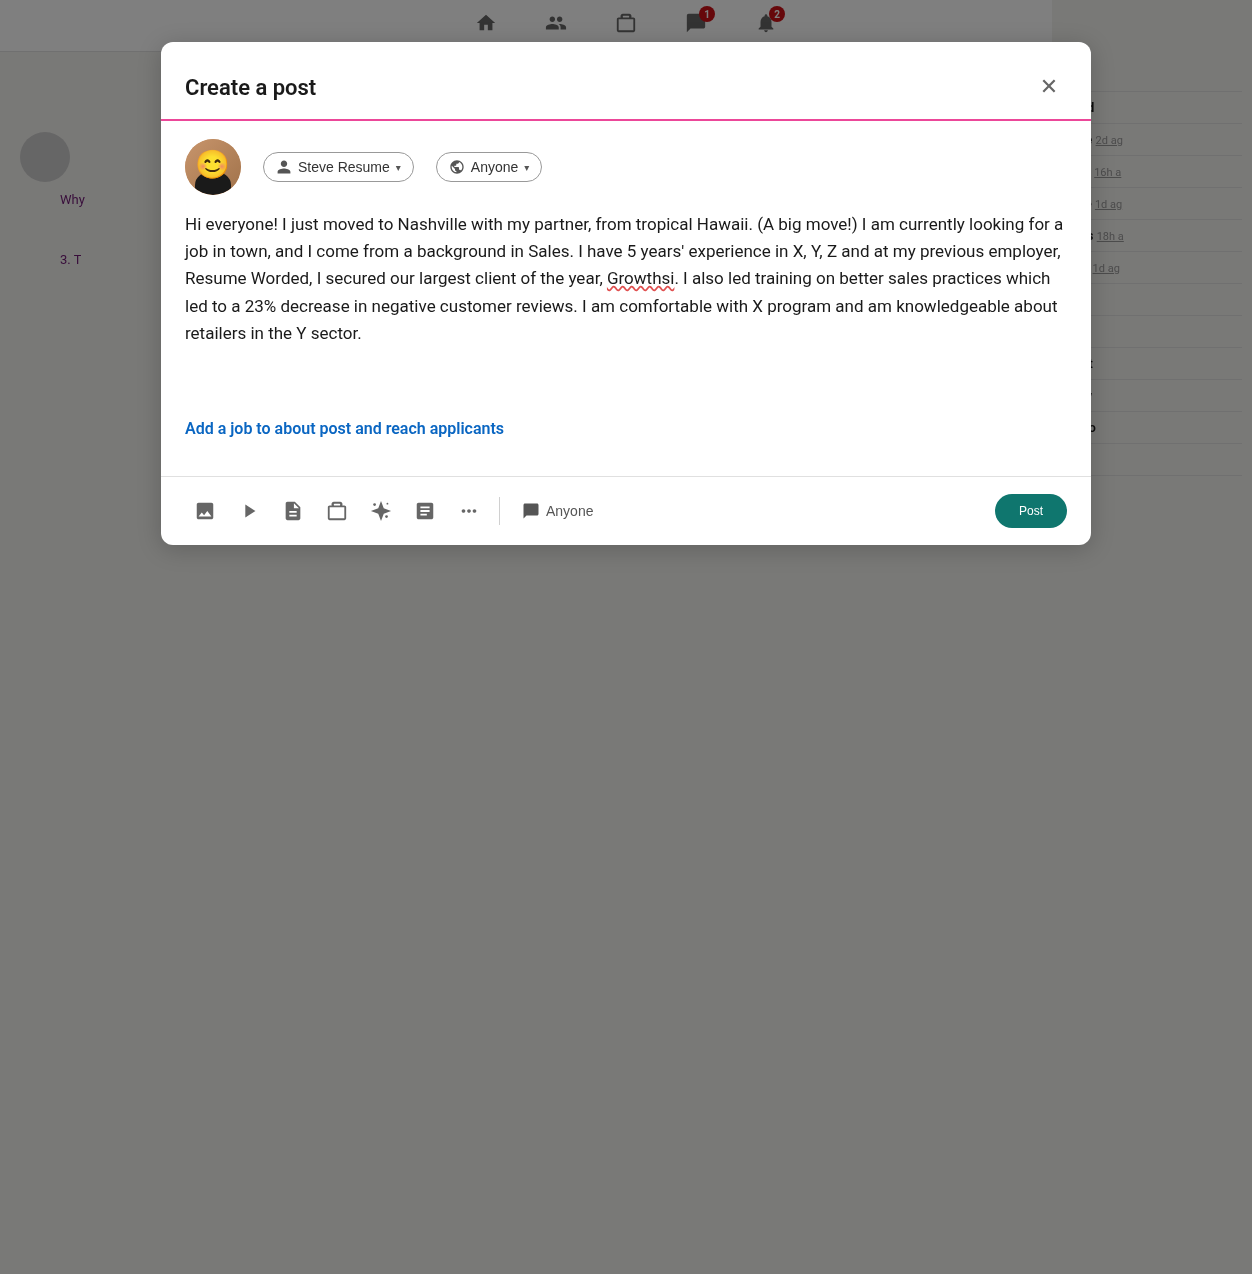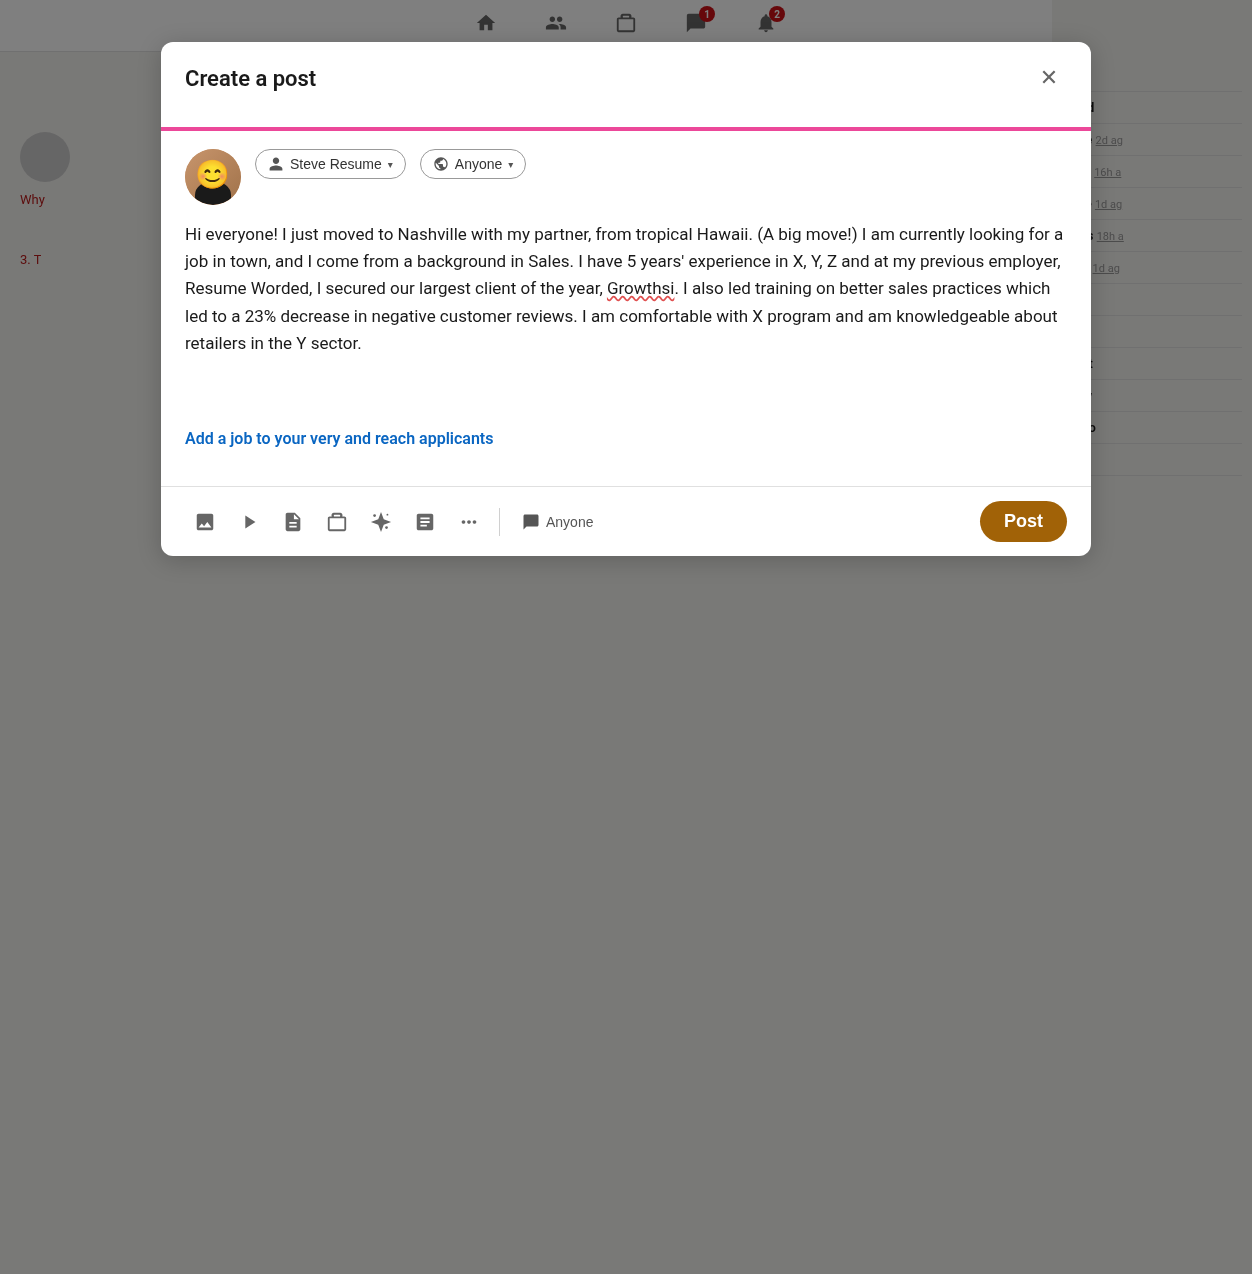--- a/index.html
+++ b/index.html
@@ -135,22 +135,23 @@
       box-shadow: 0 4px 24px rgba(0,0,0,0.2);
       display: flex;
       flex-direction: column;
     }
 
     
     .modal-header {
       display: flex;
       align-items: center;
       justify-content: space-between;
-      padding: 18px 24px 31px;
-      border-bottom: 4px solid #ec4899;
+      padding: 18px 24px 14px;
+      border-bottom: 2px solid #ec4899;
+      margin-top: 9px;
     }
 
     .modal-title {
       font-size: 22px;
       font-weight: 600;
       color: #1a1a1a;
     }
 
     .close-btn {
       width: 36px;
@@ -167,22 +168,22 @@
     }
 
     
     .modal-body {
       padding: 18px 24px;
     }
 
     
     .user-row {
       display: flex;
-      align-items: flex-start;
-      gap: 14px;
+      align-items: center;
+      gap: 22px;
       margin-bottom: 16px;
     }
 
     .user-avatar {
       width: 56px;
       height: 56px;
       border-radius: 50%;
       overflow: hidden;
       flex-shrink: 0;
       background: #c8956c;
@@ -311,43 +312,44 @@
       cursor: pointer;
       font-size: 14px;
       color: #555;
       font-weight: 500;
     }
 
     .spacer { flex: 1; }
 
     .post-btn {
       padding: 10px 24px;
-      background: #a16207;
+      background: #0f766e;
       color: white;
       border: none;
       border-radius: 24px;
-      font-size: 18px;
-      font-weight: 700;
+      font-size: 12px;
+      font-weight: 400;
       cursor: pointer;
     }
 
     
     .icon-svg {
       width: 22px;
       height: 22px;
       fill: currentColor;
     }
 
     
     .bg-text {
       position: absolute;
       z-index: 2;
-      color: #b91c1c;
+      color: #701a75;
       font-size: 14px;
       overflow: hidden;
+      margin-left: 40px;
     }
   </style>
 </head>
 <body>
 
 <div class="background"></div>
 
 <nav class="top-nav">
   <div class="nav-icon">
     <svg class="icon-svg" viewBox="0 0 24 24">
@@ -461,21 +463,21 @@
           </svg>
         <span>Anyone</span>
         <span class="dropdown-icon">▾</span>
       </button>
     </div>
 
     <div class="post-content" contenteditable="true" style="">
       <p>Hi everyone! I just moved to Nashville with my partner, from tropical Hawaii. (A big move!) I am currently looking for a job in town, and I come from a background in Sales. I have 5 years' experience in X, Y, Z and at my previous employer, Resume Worded, I secured our largest client of the year, <span class="squiggly">Growthsi</span>. I also led training on better sales practices which led to a 23% decrease in negative customer reviews. I am comfortable with X program and am knowledgeable about retailers in the Y sector.</p>
     </div>
 
-    <a class="add-job-link" href="#">Add a job to your very and reach applicants</a>
+    <a class="add-job-link" href="#">Add a job to about post and reach applicants</a>
   </div>
 
   <div class="modal-footer">
 
     <button class="toolbar-btn" title="Photo">
       <svg class="icon-svg" viewBox="0 0 24 24">
           <path d="M21 19V5c0-1.1-.9-2-2-2H5c-1.1 0-2 .9-2 2v14c0 1.1.9 2 2 2h14c1.1 0 2-.9 2-2zM8.5 13.5l2.5 3.01L14.5 12l4.5 6H5l3.5-4.5z"></path>
         </svg>
     </button>
 

